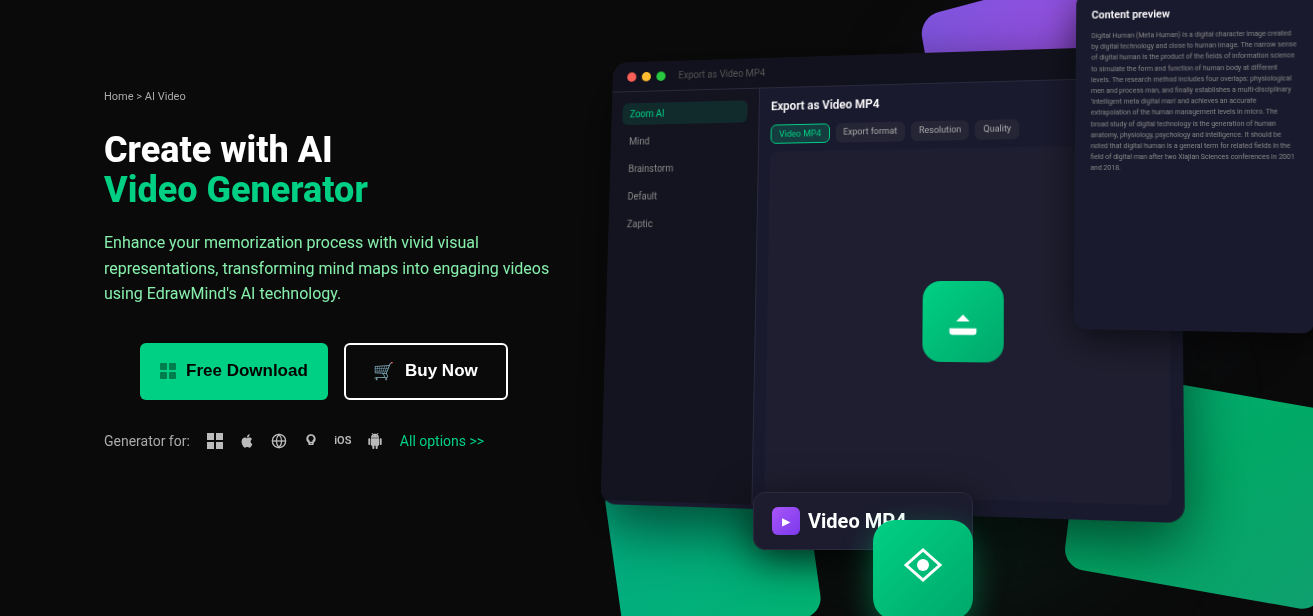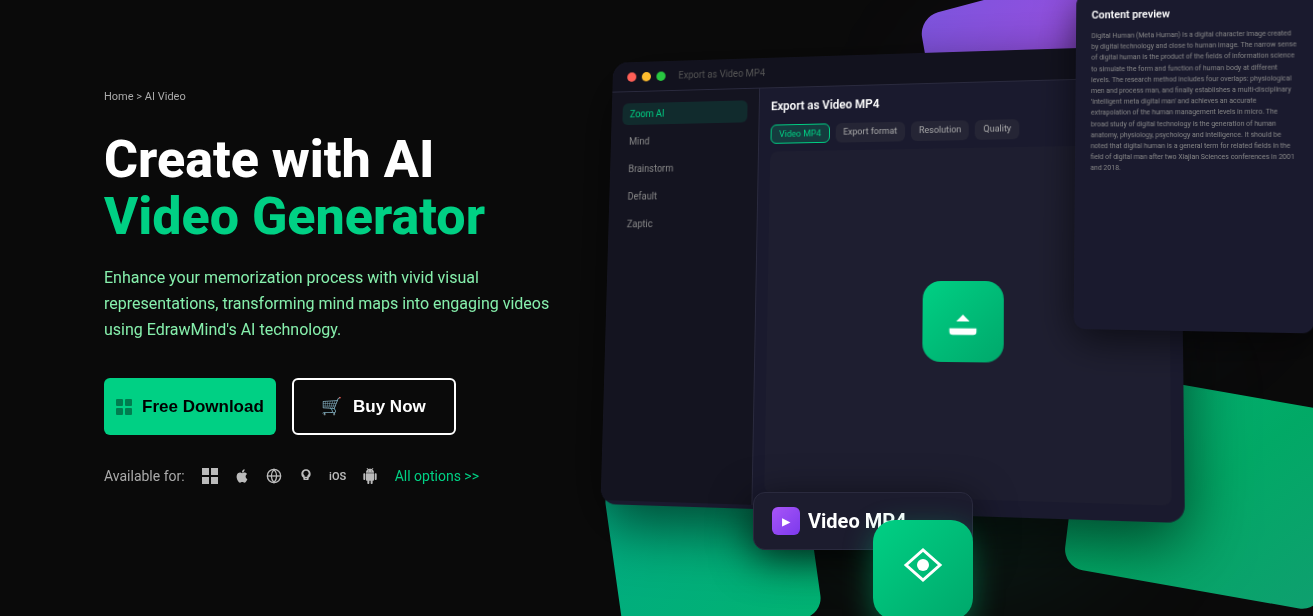--- a/index.html
+++ b/index.html
@@ -32,21 +32,21 @@
 
     .breadcrumb {
       font-size: 11px;
       color: #aaaaaa;
       margin-bottom: 28px;
     }
 
     .breadcrumb span { color: #aaaaaa; }
 
     .headline {
-      font-size: 52px;
+      font-size: 36px;
       font-weight: 800;
       line-height: 1.1;
       margin-bottom: 20px;
     }
 
     .headline .white-text { color: #ffffff; }
     .headline .green-text { color: #00d084; }
 
     .subtitle {
       font-size: 16px;
@@ -60,28 +60,29 @@
       display: flex;
       gap: 16px;
       margin-bottom: 30px;
     }
 
     .btn-free-download {
       background: #00d084;
       color: #000000;
       border: none;
       border-radius: 6px;
-      padding: 16px 12px;
+      padding: 16px 20px;
       font-size: 17px;
       font-weight: 700;
       cursor: pointer;
       display: flex;
       align-items: center;
       gap: 10px;
       white-space: nowrap;
+      margin-left: 36px;
     }
 
     .btn-buy-now {
       background: transparent;
       color: #ffffff;
       border: 2px solid #ffffff;
       border-radius: 6px;
       padding: 16px 28px;
       font-size: 17px;
       font-weight: 700;
@@ -493,21 +494,21 @@
         </span>
         <span>Free Download</span>
       </button>
       <button class="btn-buy-now">
         <span>🛒</span>
         <span>Buy Now</span>
       </button>
     </div>
 
     <div class="available-row">
-      <span class="label">Available for:</span>
+      <span class="label">Generator for:</span>
       <span class="platform-icon" title="Windows">
         <svg width="16" height="16" viewBox="0 0 16 16" fill="#bbbbbb">
           <rect x="0" y="0" width="7" height="7"></rect>
           <rect x="9" y="0" width="7" height="7"></rect>
           <rect x="0" y="9" width="7" height="7"></rect>
           <rect x="9" y="9" width="7" height="7"></rect>
         </svg>
       </span>
       <span class="platform-icon" title="macOS">
         <svg width="16" height="16" viewBox="0 0 24 24" fill="#bbbbbb">

